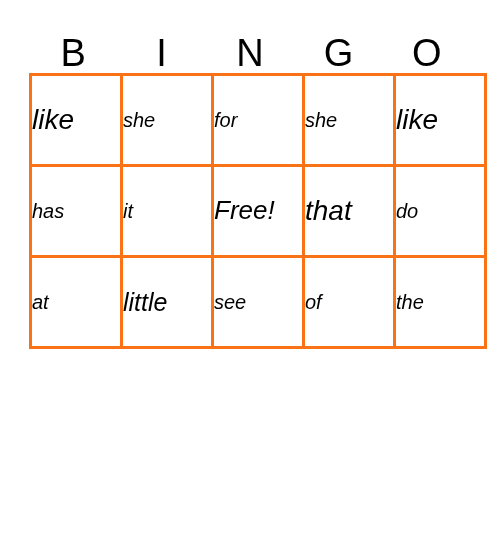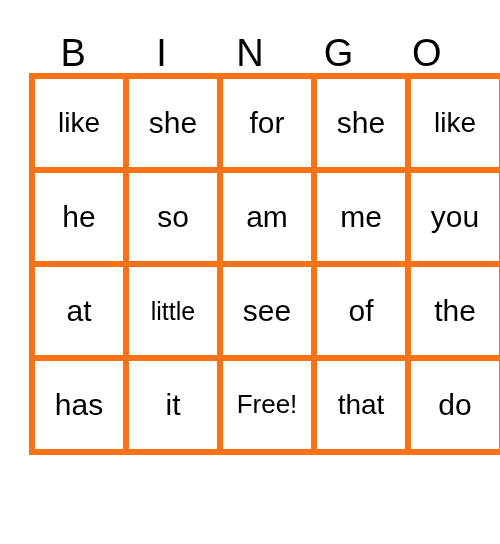--- a/index.html
+++ b/index.html
@@ -50,30 +50,30 @@
     border-collapse: collapse;
     table-layout: fixed;
     border: 1px solid #5a5a5a;
   }
   #bingo-grid tr {
     height: 88px;
   }
   .bingo-cell {
     width: 88px;
     height: 88px;
-    border: 6px solid #f97316;
-    text-align: center;
+    border: 3px solid #f97316;
     vertical-align: middle;
     padding: 0;
     background: #ffffff;
     overflow: hidden;
+    font-style: italic;
   }
   .cell-text {
     display: block;
-    font-size: 30px;
+    font-size: 20px;
     line-height: 1.05;
     color: #000000;
     white-space: nowrap;
   }
   
   .cell-text.len4 { font-size: 28px; }
   .cell-text.len5 { font-size: 26px; }
   .cell-text.len6 { font-size: 25px; }
 </style>
 </head>
@@ -113,65 +113,48 @@
           </td>
         <td class="bingo-cell">
             <span class="cell-text">she</span>
           </td>
         <td class="bingo-cell">
             <span class="cell-text len4">like</span>
           </td>
       </tr>
       <tr>
         <td class="bingo-cell">
-            <span class="cell-text">he</span>
+            <span class="cell-text">has</span>
           </td>
         <td class="bingo-cell">
-            <span class="cell-text">so</span>
+            <span class="cell-text">it</span>
           </td>
         <td class="bingo-cell">
-            <span class="cell-text">am</span>
+            <span class="cell-text len5">Free!</span>
           </td>
         <td class="bingo-cell">
-            <span class="cell-text">me</span>
+            <span class="cell-text len4">that</span>
           </td>
         <td class="bingo-cell">
-            <span class="cell-text">you</span>
+            <span class="cell-text">do</span>
           </td>
       </tr>
       <tr>
         <td class="bingo-cell">
             <span class="cell-text">at</span>
           </td>
         <td class="bingo-cell">
             <span class="cell-text len6">little</span>
           </td>
         <td class="bingo-cell">
             <span class="cell-text">see</span>
           </td>
         <td class="bingo-cell">
             <span class="cell-text">of</span>
           </td>
         <td class="bingo-cell">
             <span class="cell-text">the</span>
           </td>
       </tr>
-      <tr>
-        <td class="bingo-cell">
-            <span class="cell-text">has</span>
-          </td>
-        <td class="bingo-cell">
-            <span class="cell-text">it</span>
-          </td>
-        <td class="bingo-cell">
-            <span class="cell-text len5">Free!</span>
-          </td>
-        <td class="bingo-cell">
-            <span class="cell-text len4">that</span>
-          </td>
-        <td class="bingo-cell">
-            <span class="cell-text">do</span>
-          </td>
-      </tr>
     </tbody>
   </table>
 
 </div>
 
 </body></html>

